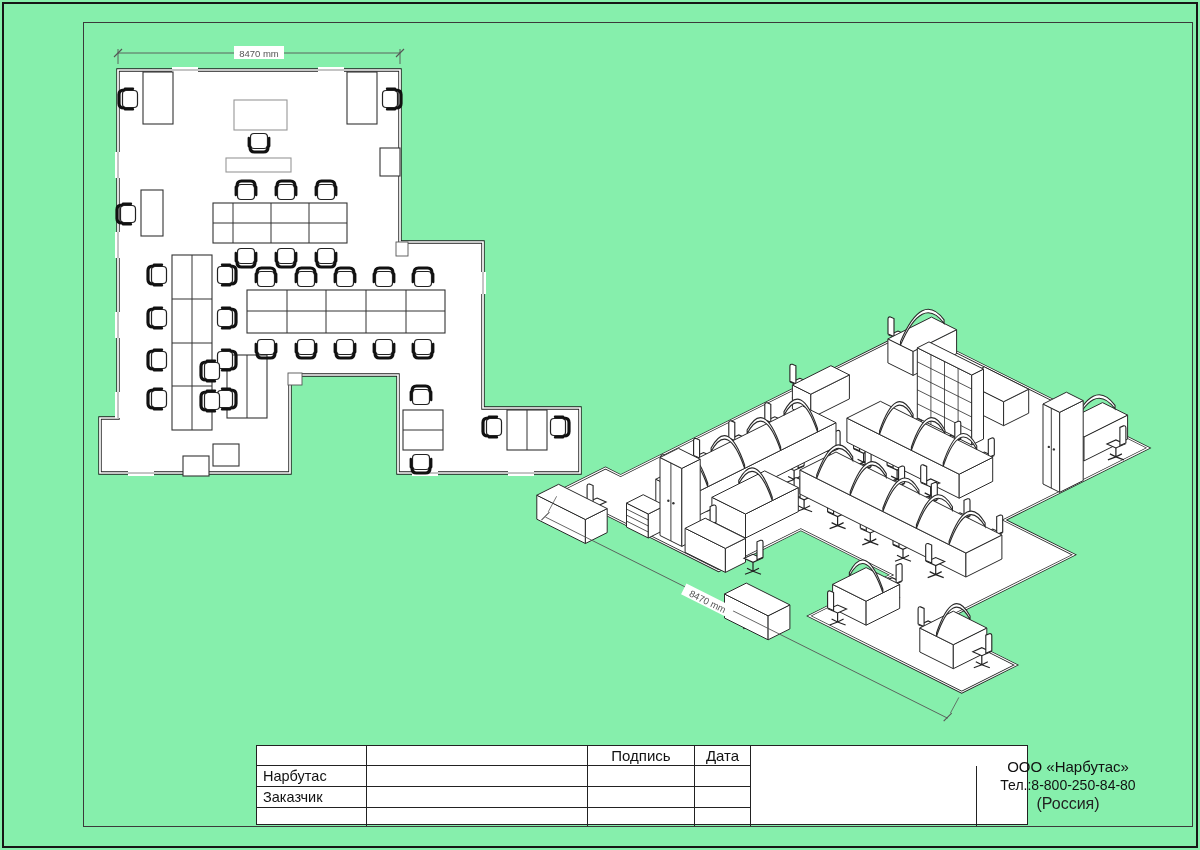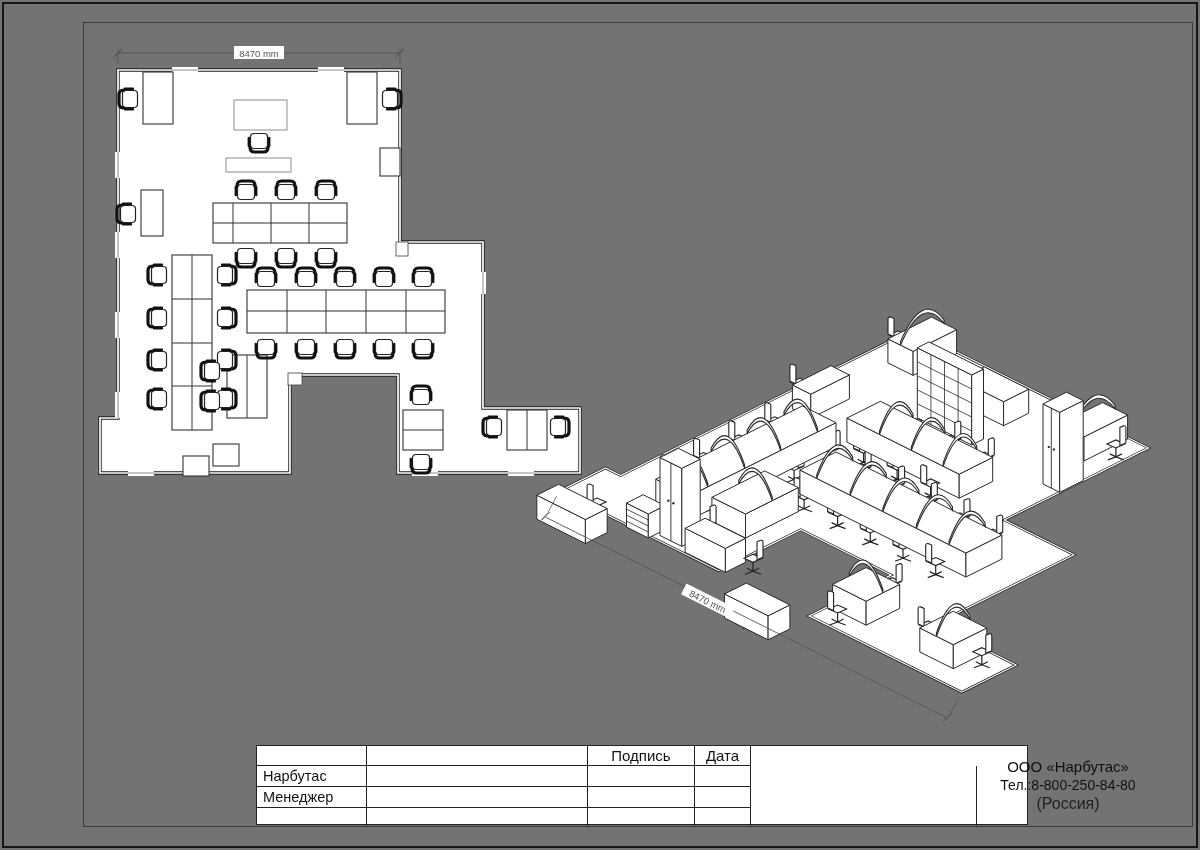--- a/index.html
+++ b/index.html
@@ -1,16 +1,16 @@
 <!DOCTYPE html>
 <html><head>
 <meta charset="utf-8">
 <style>
   html,body{margin:0;padding:0;background:#e8e8e8;}
-  .page{position:relative;width:1200px;height:850px;background:#737373;overflow:hidden;
+  .page{position:relative;width:1200px;height:850px;background:#86efac;overflow:hidden;
         font-family:"Liberation Sans",sans-serif;color:#111;}
   .outer-border{position:absolute;inset:2px;border:2px solid #161616;pointer-events:none;}
   .inner-frame{position:absolute;left:83px;top:22px;width:1110px;height:805px;border:1px solid #3a3a3a;
         box-sizing:border-box;}
   svg.drawing{position:absolute;left:0;top:0;}
   
   .tblock{position:absolute;left:256px;top:745px;width:772px;height:80px;display:grid;
         grid-template-columns:110px 221px 107px 56px 226px 186px;
         grid-template-rows:20px 21px 21px 18px;
         border:1px solid #222;box-sizing:border-box;background:#fff;font-size:14px;}
@@ -599,21 +599,21 @@
       <div class="cphone">Тел.:8-800-250-84-80</div>
       <div class="ccountry">(Россия)</div>
     </div>
 
     <div class="tc lbl" style="grid-row:2">Нарбутас</div>
     <div class="tc" style="grid-row:2"></div>
     <div class="tc" style="grid-row:2"></div>
     <div class="tc" style="grid-row:2"></div>
     <div class="tc setcell lastrow"></div>
 
-    <div class="tc lbl" style="grid-row:3">Менеджер</div>
+    <div class="tc lbl" style="grid-row:3">Заказчик</div>
     <div class="tc" style="grid-row:3"></div>
     <div class="tc" style="grid-row:3"></div>
     <div class="tc" style="grid-row:3"></div>
 
     <div class="tc lastrow" style="grid-row:4;grid-column:1"></div>
     <div class="tc lastrow" style="grid-row:4;grid-column:2"></div>
     <div class="tc lastrow" style="grid-row:4;grid-column:3"></div>
     <div class="tc lastrow" style="grid-row:4;grid-column:4"></div>
   </div>
 </div>

